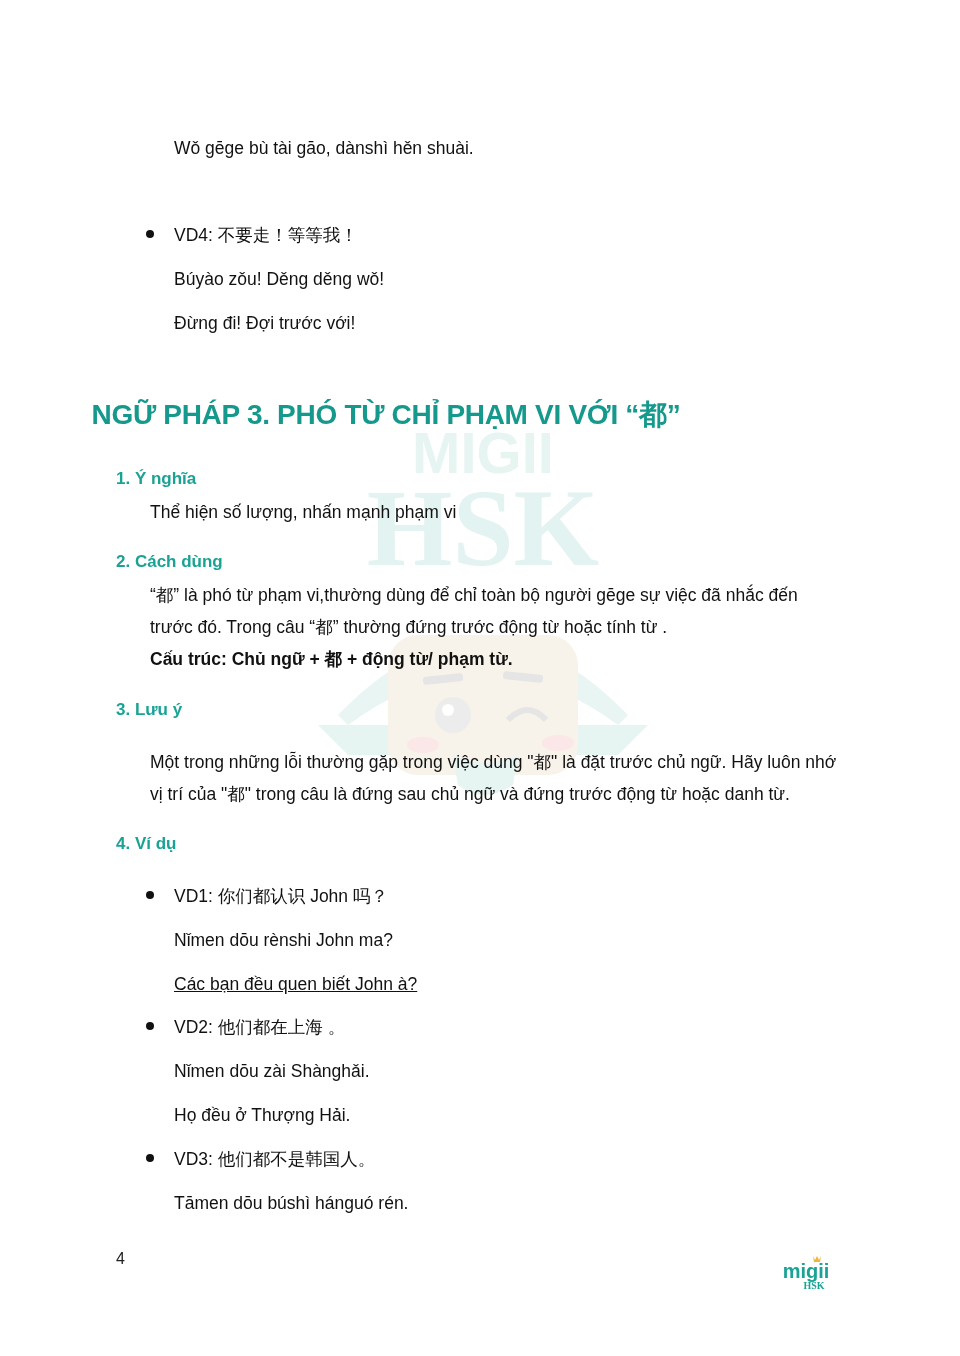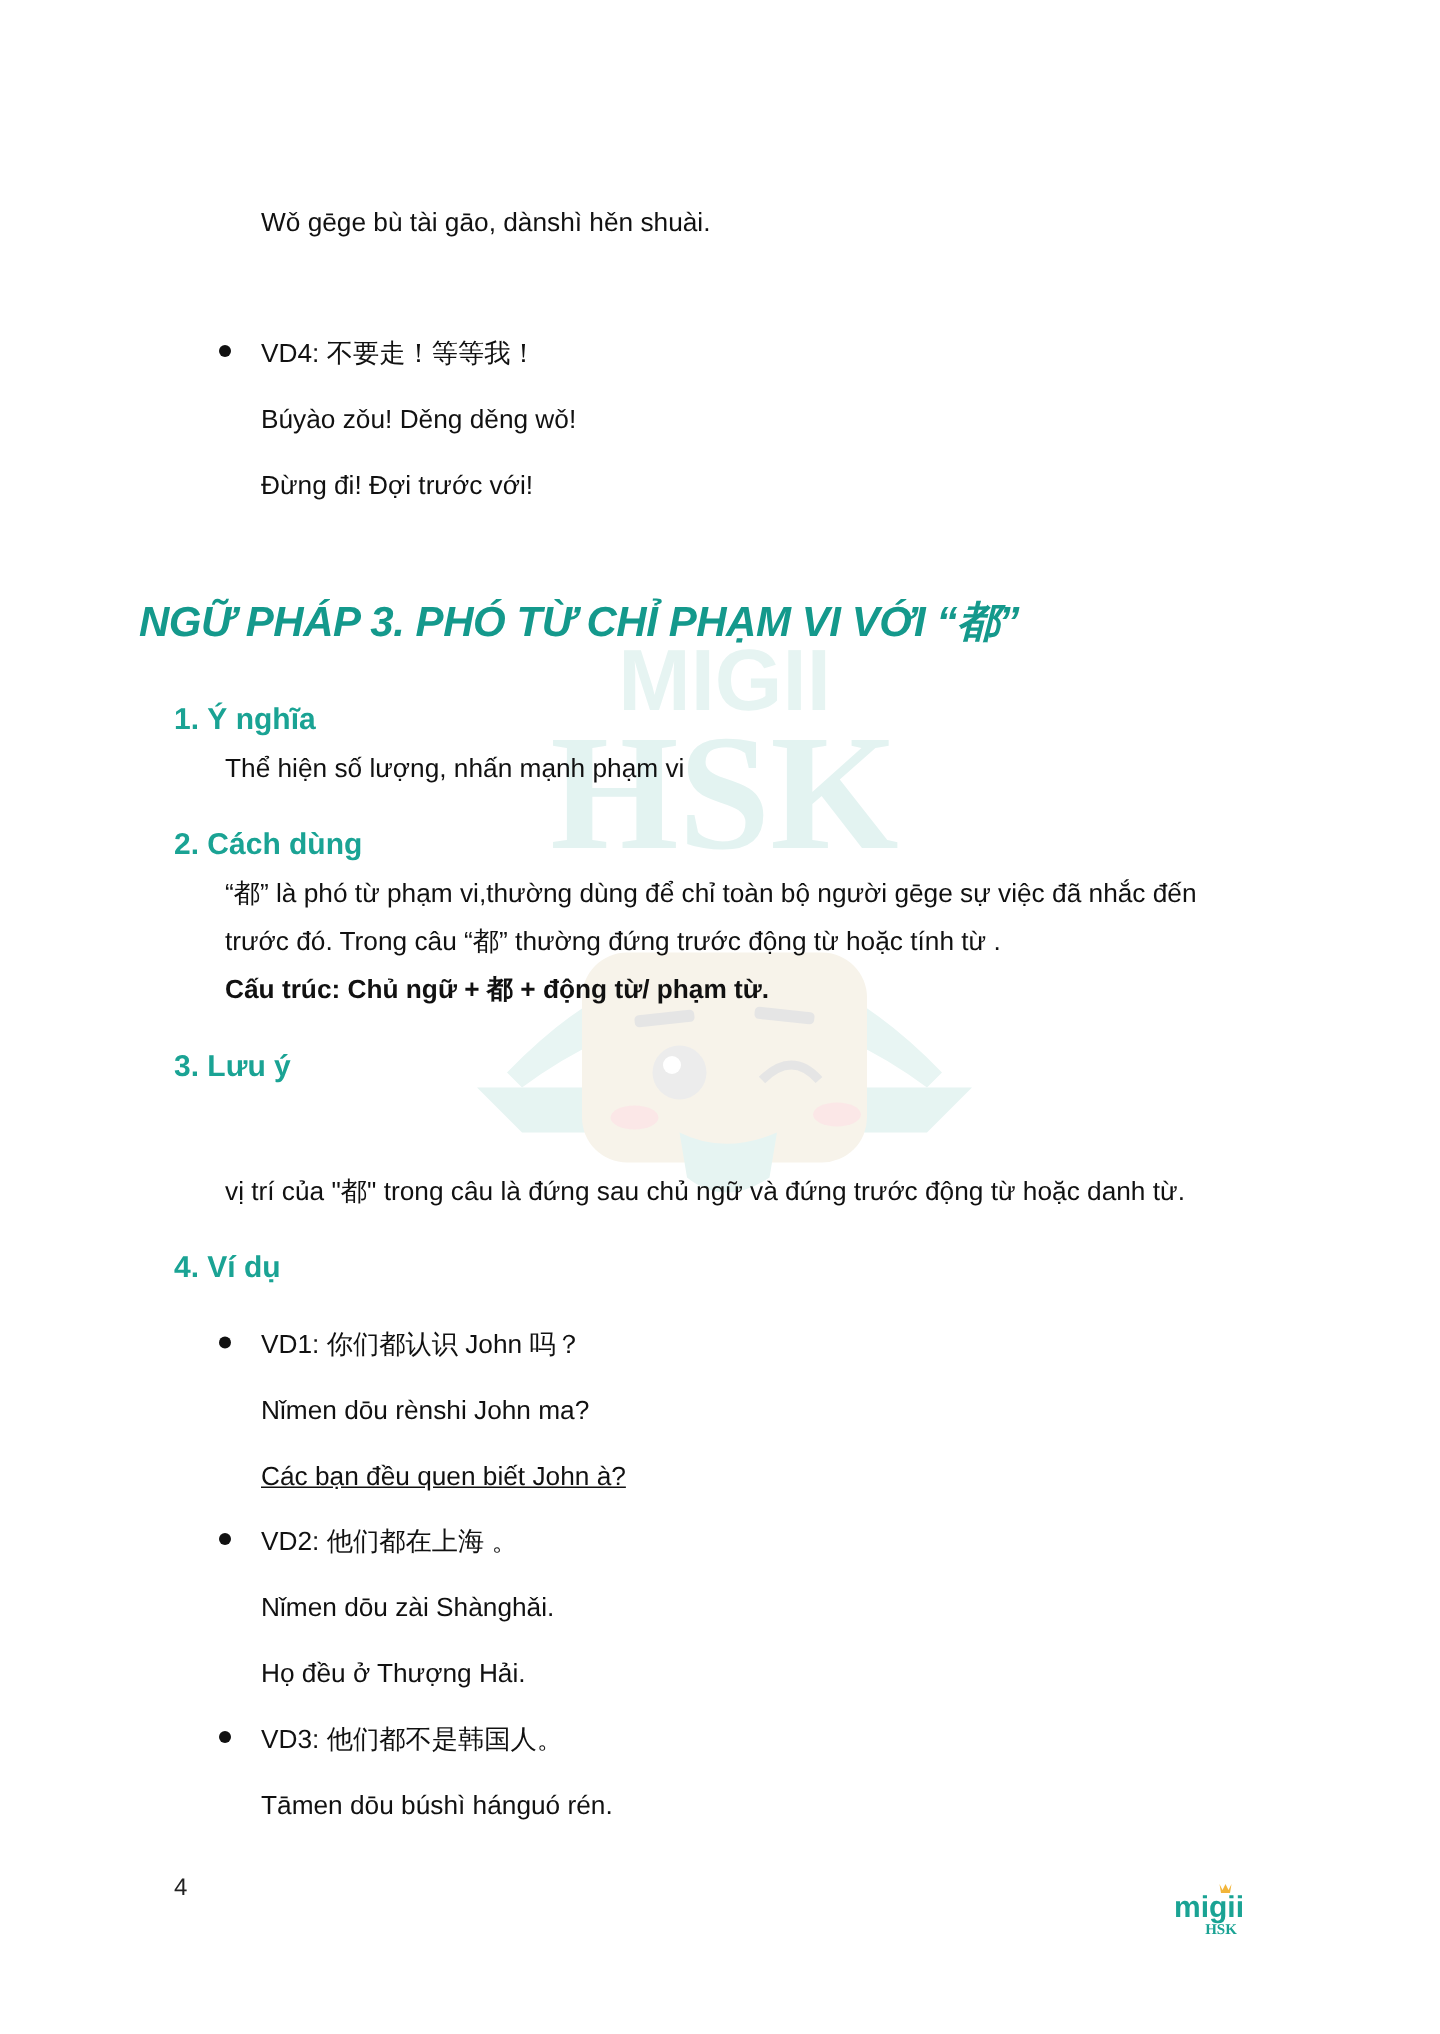--- a/index.html
+++ b/index.html
@@ -50,26 +50,25 @@
     .title {
       position: absolute;
       left: 0; width: 772px;
       top: 396px;
       text-align: center;
       font-size: 28px;
       font-weight: bold;
       color: #14998c;
       letter-spacing: -0.3px;
       z-index: 1;
-      font-style: italic;
     }
     .subhead {
       position: absolute;
       left: 116px;
-      font-size: 20px;
+      font-size: 17px;
       font-weight: bold;
       color: #1aa394;
       z-index: 1;
     }
     .bold { font-weight: bold; }
     .page-number {
       position: absolute;
       left: 116px;
       top: 1250px;
       font-size: 16px;
@@ -115,20 +114,21 @@
 
   <div class="subhead" style="top:469px;">1. Ý nghĩa</div>
   <div class="line left" style="top:501px;">Thể hiện số lượng, nhấn mạnh phạm vi</div>
 
   <div class="subhead" style="top:552px;">2. Cách dùng</div>
   <div class="line left" style="top:584px;">“都” là phó từ phạm vi,thường dùng để chỉ toàn bộ người gēge sự việc đã nhắc đến</div>
   <div class="line left" style="top:616px;text-align:center;">trước đó. Trong câu “都” thường đứng trước động từ hoặc tính từ .</div>
   <div class="line left bold" style="top:648px;">Cấu trúc: Chủ ngữ + 都 + động từ/ phạm từ.</div>
 
   <div class="subhead" style="top:700px;">3. Lưu ý</div>
+  <div class="line left" style="top:751px;">Một trong những lỗi thường gặp trong việc dùng "都" là đặt trước chủ ngữ. Hãy luôn nhớ</div>
   <div class="line left" style="top:783px;">vị trí của "都" trong câu là đứng sau chủ ngữ và đứng trước động từ hoặc danh từ.</div>
 
   <div class="subhead" style="top:834px;">4. Ví dụ</div>
 
   <div>
     <div class="bullet-dot" style="top:891px;"></div>
     <div class="line indent" style="top:885px;">VD1: 你们都认识 John 吗？</div>
     <div class="line indent" style="top:929px;">Nǐmen dōu rènshi John ma?</div>
     <div class="line indent" style="top:973px;text-decoration:underline;">Các bạn đều quen biết John à?</div>
   </div>

